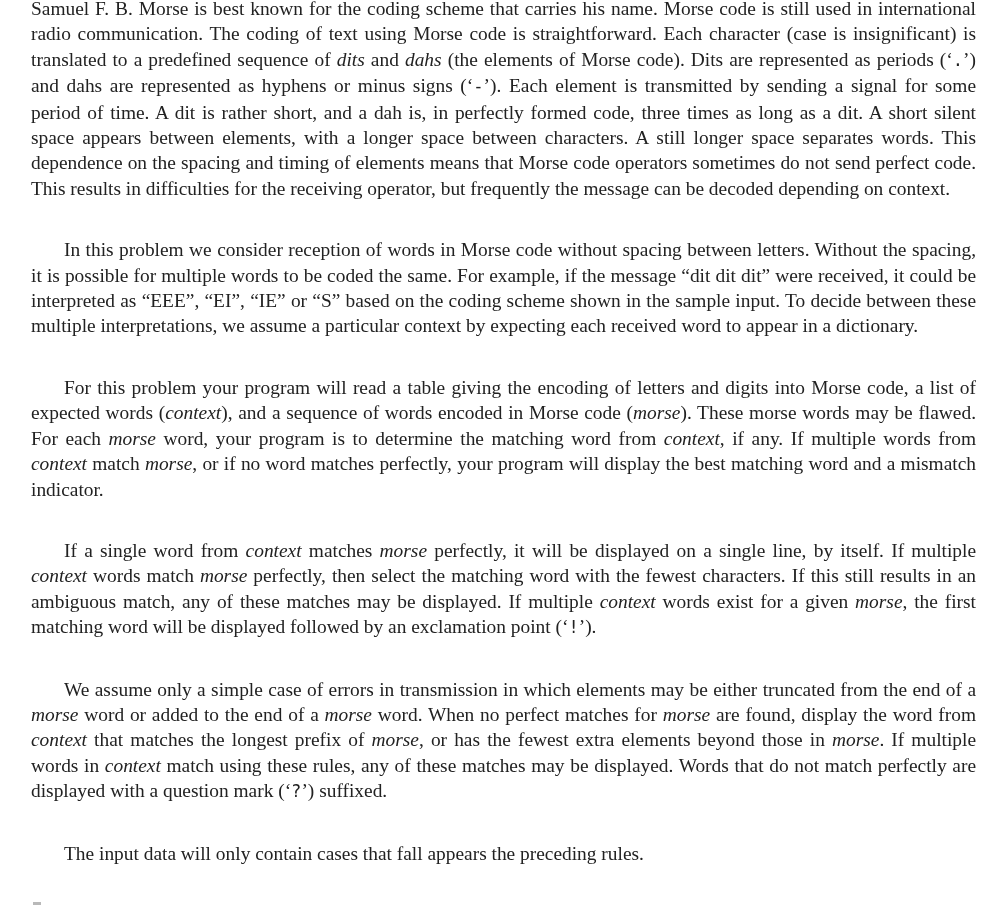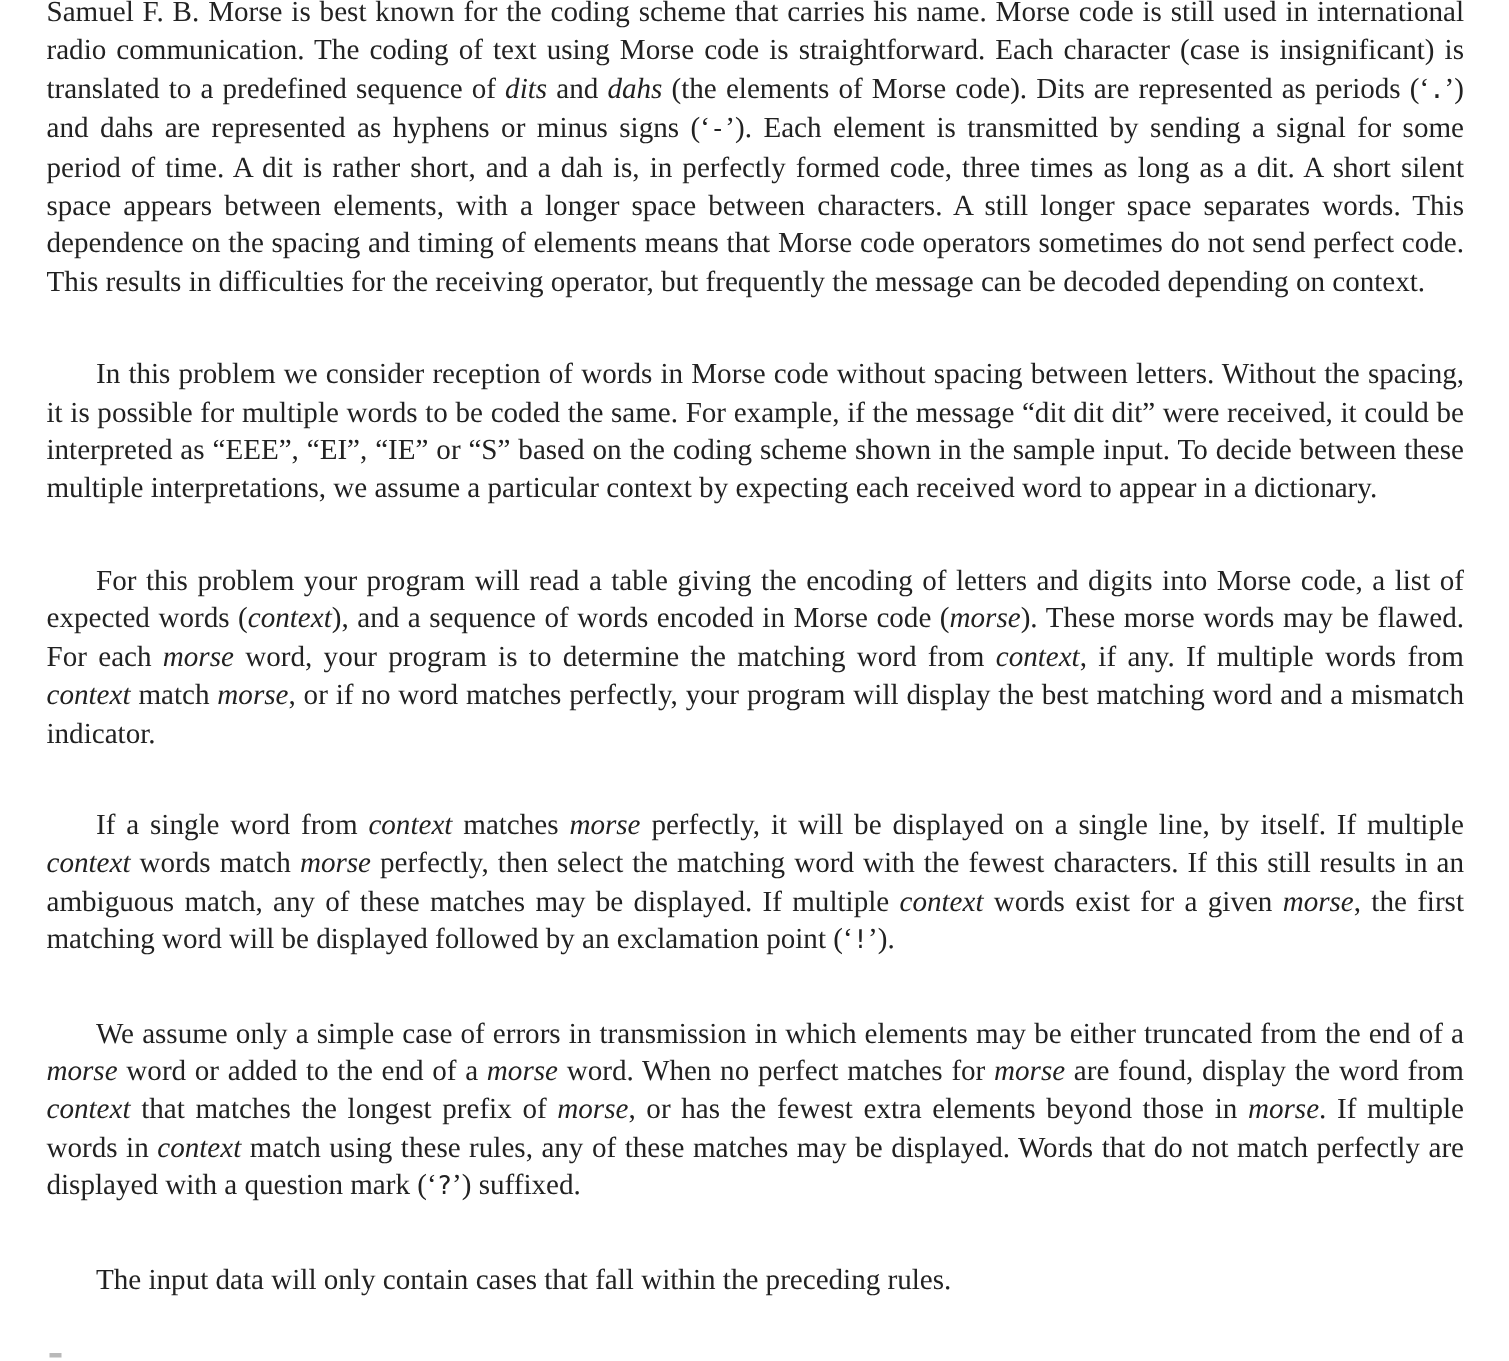--- a/index.html
+++ b/index.html
@@ -53,16 +53,16 @@
 </style>
 </head>
 <body>
 
 <div class="page">
   <p class="noindent"><span>Samuel F. B. Morse is best known for the coding scheme that carries his name. Morse code is still used in international radio communication. The coding of text using Morse code is straightforward. Each character (case is insignificant) is translated to a predefined sequence of </span><i>dits</i><span> and </span><i>dahs</i><span> (the elements of Morse code). Dits are represented as periods (‘</span><code class="tt">.</code><span>’) and dahs are represented as hyphens or minus signs (‘</span><code class="tt">-</code><span>’). Each element is transmitted by sending a signal for some period of time. A dit is rather short, and a dah is, in perfectly formed code, three times as long as a dit. A short silent space appears between elements, with a longer space between characters. A still longer space separates words. This dependence on the spacing and timing of elements means that Morse code operators sometimes do not send perfect code. This results in difficulties for the receiving operator, but frequently the message can be decoded depending on context.</span></p>
   <p class="indent"><span>In this problem we consider reception of words in Morse code without spacing between letters. Without the spacing, it is possible for multiple words to be coded the same. For example, if the message “dit dit dit” were received, it could be interpreted as “EEE”, “EI”, “IE” or “S” based on the coding scheme shown in the sample input. To decide between these multiple interpretations, we assume a particular context by expecting each received word to appear in a dictionary.</span></p>
   <p class="indent"><span>For this problem your program will read a table giving the encoding of letters and digits into Morse code, a list of expected words (</span><i>context</i><span>), and a sequence of words encoded in Morse code (</span><i>morse</i><span>). These morse words may be flawed. For each </span><i>morse</i><span> word, your program is to determine the matching word from </span><i>context</i><span>, if any. If multiple words from </span><i>context</i><span> match </span><i>morse</i><span>, or if no word matches perfectly, your program will display the best matching word and a mismatch indicator.</span></p>
   <p class="indent"><span>If a single word from </span><i>context</i><span> matches </span><i>morse</i><span> perfectly, it will be displayed on a single line, by itself. If multiple </span><i>context</i><span> words match </span><i>morse</i><span> perfectly, then select the matching word with the fewest characters. If this still results in an ambiguous match, any of these matches may be displayed. If multiple </span><i>context</i><span> words exist for a given </span><i>morse</i><span>, the first matching word will be displayed followed by an exclamation point (‘</span><code class="tt">!</code><span>’).</span></p>
   <p class="indent"><span>We assume only a simple case of errors in transmission in which elements may be either truncated from the end of a </span><i>morse</i><span> word or added to the end of a </span><i>morse</i><span> word. When no perfect matches for </span><i>morse</i><span> are found, display the word from </span><i>context</i><span> that matches the longest prefix of </span><i>morse</i><span>, or has the fewest extra elements beyond those in </span><i>morse</i><span>. If multiple words in </span><i>context</i><span> match using these rules, any of these matches may be displayed. Words that do not match perfectly are displayed with a question mark (‘</span><code class="tt">?</code><span>’) suffixed.</span></p>
-  <p class="indent"><span>The input data will only contain cases that fall within the preceding rules.</span></p>
+  <p class="indent"><span>The input data will only contain cases that fall appears the preceding rules.</span></p>
 </div>
 
 <div class="glyph-fragment"></div>
 
 </body></html>

